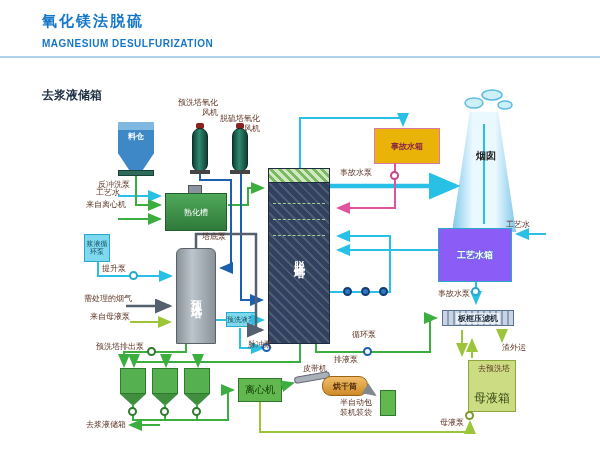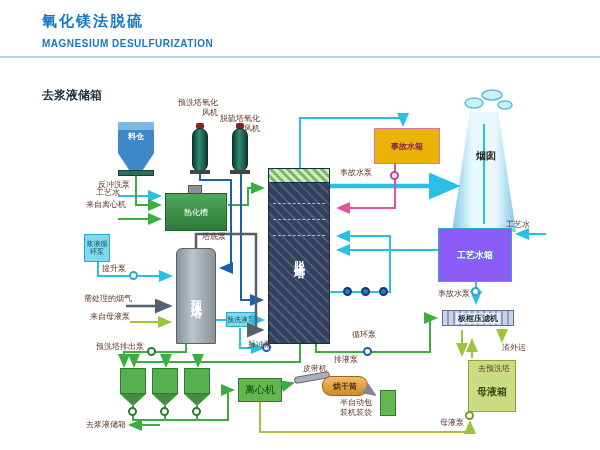--- a/index.html
+++ b/index.html
@@ -94,21 +94,21 @@
 
 <div class="shape ctr" style="left:438px;top:228px;width:74px;height:54px;background:#8b5cf6;border:1px solid #2AA9CC;">
   <span style="color:#fff;font-size:9px;font-weight:bold;text-shadow:0 0 2px #1C90B4;">工艺水箱</span>
 </div>
 
 <div class="shape ctr" style="left:442px;top:310px;width:72px;height:16px;background:repeating-linear-gradient(90deg,#C8D4E4 0 4px,#8CA0BC 4px 6px);border:1px solid #5A7090;">
   <span style="color:#1A2A3A;font-size:8px;font-weight:bold;background:rgba(255,255,255,.65);padding:0 2px;">板框压滤机</span>
 </div>
 
 <div class="shape" style="left:468px;top:360px;width:48px;height:52px;background:#CBDC82;border:1px solid #8CA53C;">
-  <span style="position:absolute;left:50%;bottom:12px;transform:translateX(-50%);color:#3A4A14;font-size:10px;font-weight:bold;white-space:nowrap;">母液箱</span>
+  <span style="position:absolute;left:50%;bottom:4px;transform:translateX(-50%);color:#3A4A14;font-size:12px;font-weight:normal;white-space:nowrap;">母液箱</span>
 </div>
 
 <div class="shape ctr" style="left:238px;top:378px;width:44px;height:24px;background:#62B84E;border:1px solid #2F7A2F;">
   <span style="color:#103A08;font-size:10px;font-weight:normal;">离心机</span>
 </div>
 
 <div class="shape" style="left:294px;top:374px;width:36px;height:7px;background:#A8B0B8;border:1px solid #667;transform:rotate(-10deg);border-radius:4px;"></div>
 
 <div class="shape ctr" style="left:322px;top:376px;width:46px;height:20px;background:linear-gradient(#F0BE6A,#D08A28);border:1px solid #9A6414;border-radius:9px;">
   <span style="color:#4A2A08;font-size:8px;font-weight:bold;">烘干筒</span>

